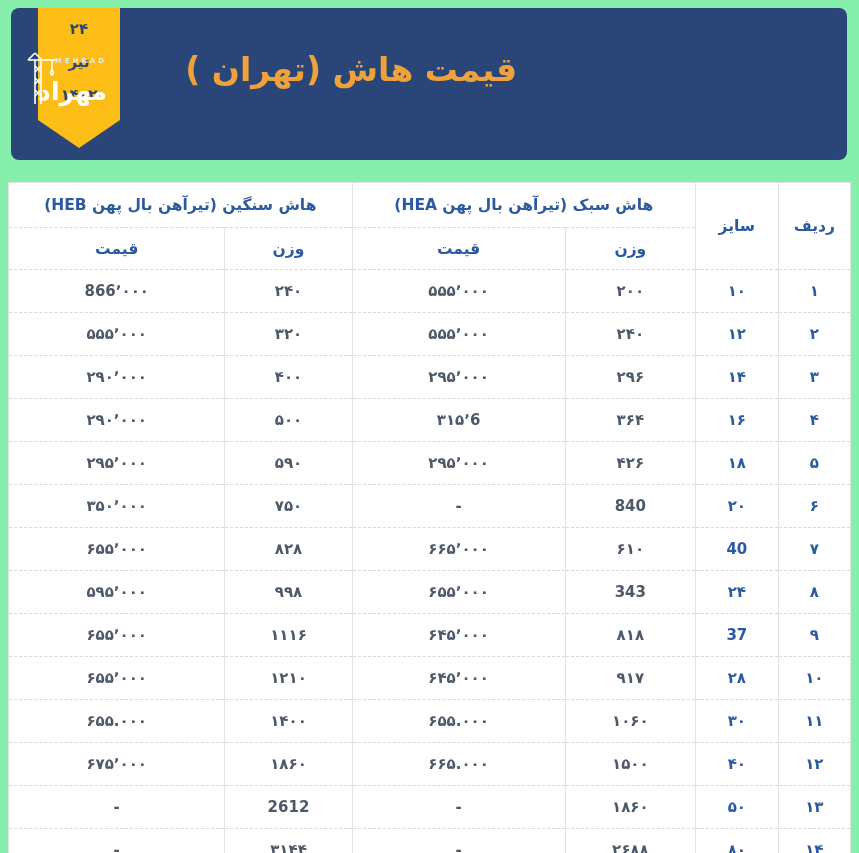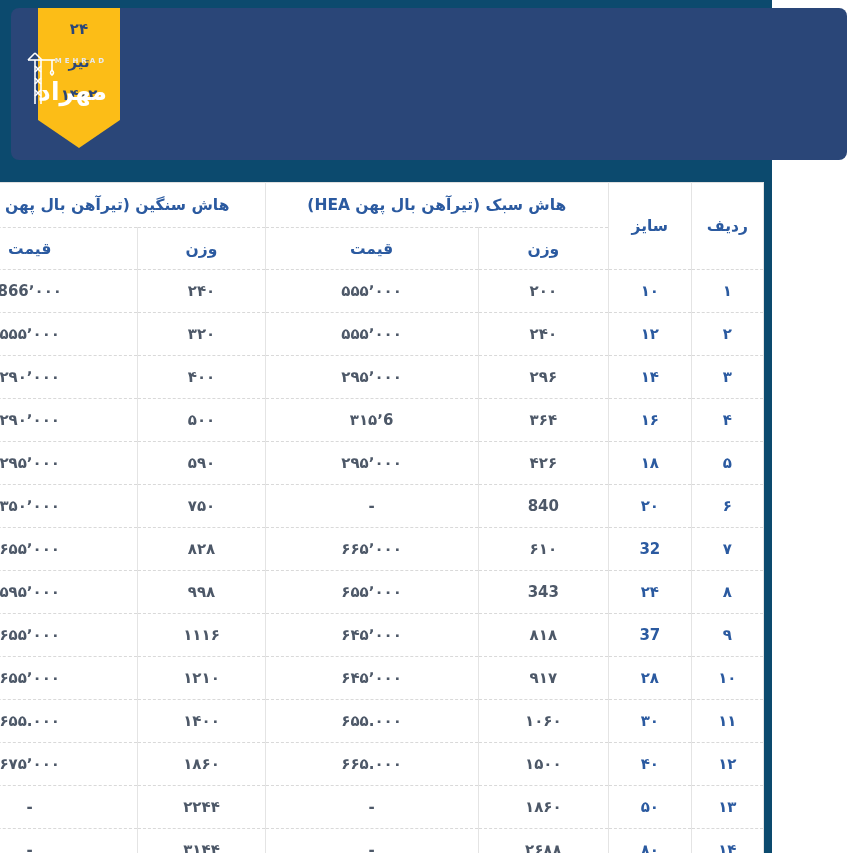--- a/index.html
+++ b/index.html
@@ -1,17 +1,17 @@
 <!DOCTYPE html>
 <html lang="fa"><head>
 <meta charset="utf-8">
 <style>
   html,body{margin:0;padding:0;background:#ffffff;}
   body{width:859px;height:853px;overflow:hidden;font-family:"DejaVu Sans",sans-serif;}
-  .page{position:relative;width:772px;height:853px;background:#0c4a6e;direction:rtl;text-decoration:underline;}
+  .page{position:relative;width:859px;height:853px;background:#86efac;direction:rtl;text-decoration:underline;}
 
   
   .topbar{position:absolute;left:11px;top:8px;width:836px;height:152px;
           background:#2A4678;border-radius:8px;}
   
   .ribbon{position:absolute;left:27px;top:0;width:82px;height:140px;background:#FCBD17;
           clip-path:polygon(0 0,100% 0,100% 80%,50% 100%,0 80%);
           display:flex;flex-direction:column;align-items:center;
           padding-top:14px;box-sizing:border-box;gap:18px;
           color:#2A4678;font-weight:bold;font-size:15px;line-height:1;}
@@ -53,20 +53,21 @@
 <div class="page">
 
   <header class="topbar">
 
     <div class="ribbon">
       <span>۲۴</span>
       <span>تیر</span>
       <span>۱۴۰۲</span>
     </div>
 
+    <h1 class="title">قیمت هاش (تهران )</h1>
 
     <div class="brand">
       <div class="logo">
         <svg class="crane" width="34" height="58" viewBox="0 0 34 58" fill="none" stroke="#ffffff" stroke-width="1.6">
           <line x1="3" y1="10" x2="30" y2="10"></line>
           <line x1="3" y1="10" x2="10" y2="3"></line>
           <line x1="10" y1="3" x2="17" y2="10"></line>
           <line x1="10" y1="10" x2="10" y2="54"></line>
           <line x1="16" y1="10" x2="16" y2="54"></line>
           <line x1="10" y1="16" x2="16" y2="22"></line>
@@ -152,21 +153,21 @@
           <tr>
             <td class="c-idx">۶</td>
             <td class="c-size">۲۰</td>
             <td class="c-val">840</td>
             <td class="c-val">-</td>
             <td class="c-val">۷۵۰</td>
             <td class="c-val">۳۵۰٬۰۰۰</td>
           </tr>
           <tr>
             <td class="c-idx">۷</td>
-            <td class="c-size">32</td>
+            <td class="c-size">40</td>
             <td class="c-val">۶۱۰</td>
             <td class="c-val">۶۶۵٬۰۰۰</td>
             <td class="c-val">۸۲۸</td>
             <td class="c-val">۶۵۵٬۰۰۰</td>
           </tr>
           <tr>
             <td class="c-idx">۸</td>
             <td class="c-size">۲۴</td>
             <td class="c-val">343</td>
             <td class="c-val">۶۵۵٬۰۰۰</td>
@@ -203,21 +204,21 @@
             <td class="c-val">۱۵۰۰</td>
             <td class="c-val">۶۶۵.۰۰۰</td>
             <td class="c-val">۱۸۶۰</td>
             <td class="c-val">۶۷۵٬۰۰۰</td>
           </tr>
           <tr>
             <td class="c-idx">۱۳</td>
             <td class="c-size">۵۰</td>
             <td class="c-val">۱۸۶۰</td>
             <td class="c-val">-</td>
-            <td class="c-val">۲۲۴۴</td>
+            <td class="c-val">2612</td>
             <td class="c-val">-</td>
           </tr>
           <tr>
             <td class="c-idx">۱۴</td>
             <td class="c-size">۸۰</td>
             <td class="c-val">۲۶۸۸</td>
             <td class="c-val">-</td>
             <td class="c-val">۳۱۴۴</td>
             <td class="c-val">-</td>
           </tr>

